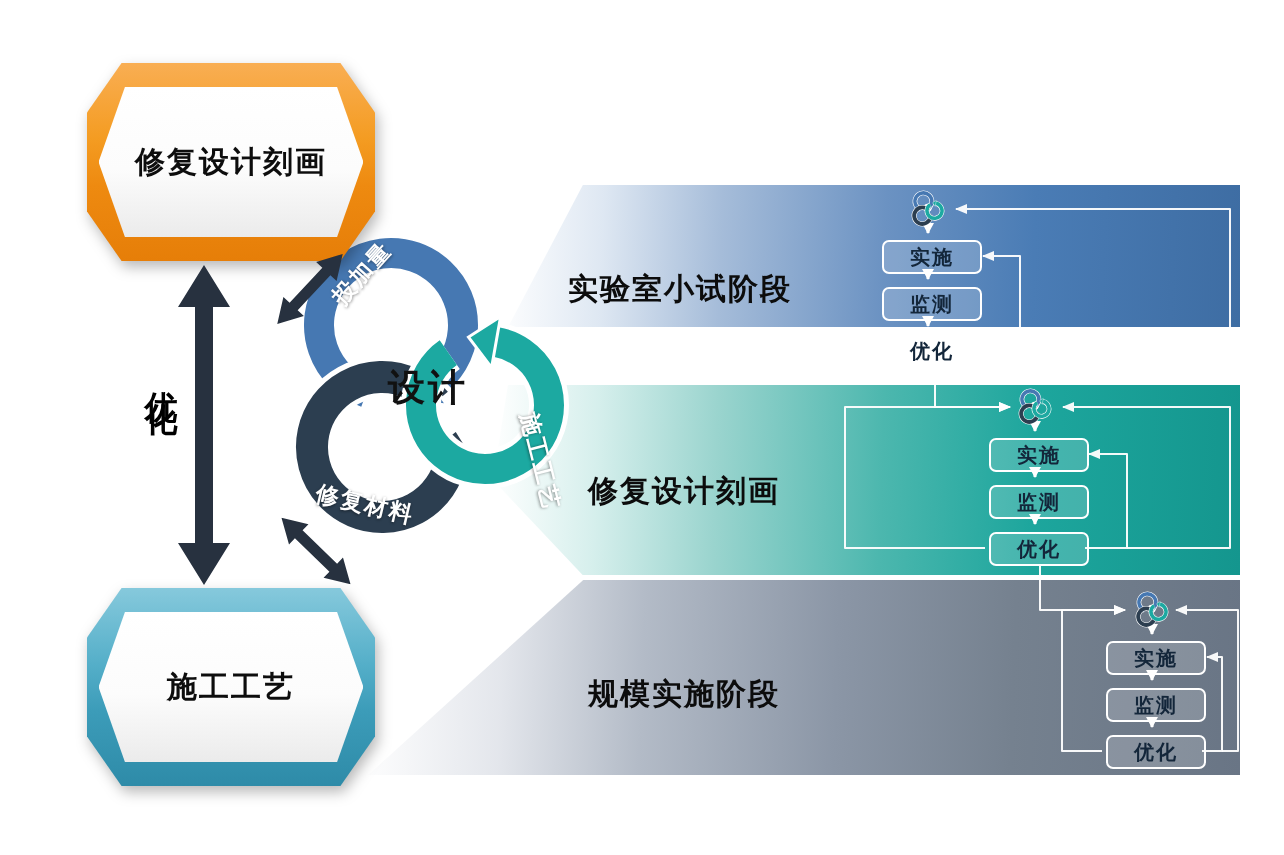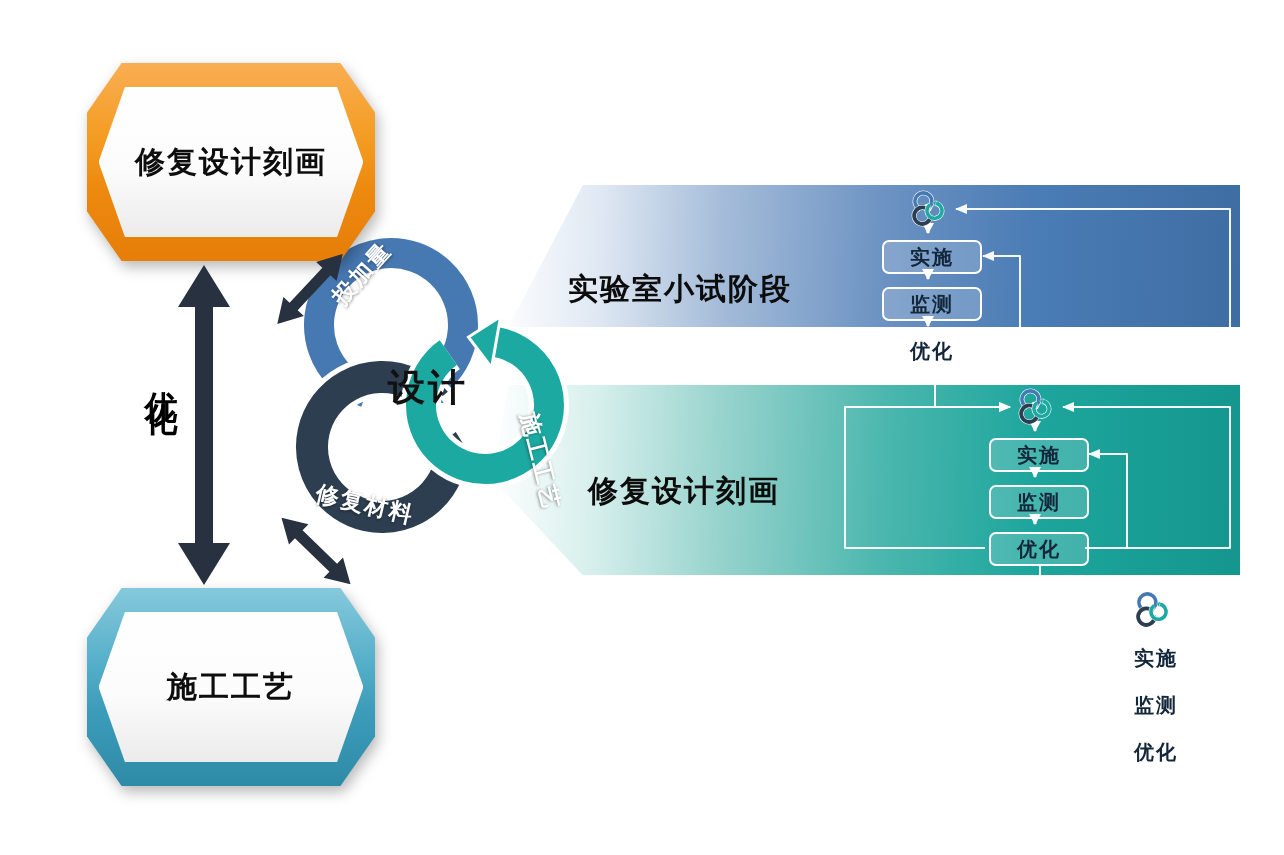--- a/index.html
+++ b/index.html
@@ -107,20 +107,23 @@
         <polygon points="240.6,96.4 231.6,147.6 208.5,117.1" fill="#1CA9A1" stroke="#fff" stroke-width="3"></polygon>
       </g>
     </defs>
   </svg>
 
   <div class="band band1">
     <div class="band-label">实验室小试阶段</div>
   </div>
   <div class="band band2">
     <div class="band-label">修复设计刻画</div>
+  </div>
+  <div class="band band3">
+    <div class="band-label">规模实施阶段</div>
   </div>
 
   <svg class="connectors" width="464" height="600" viewBox="0 0 464 600">
 
     <path class="cl clm" d="M158 171 H200 V76 H163"></path>
 
     <path class="cl clm" d="M200 171 H410 V29 H136"></path>
 
     <path class="cl clm" d="M115 187 V227 H190"></path>
 

